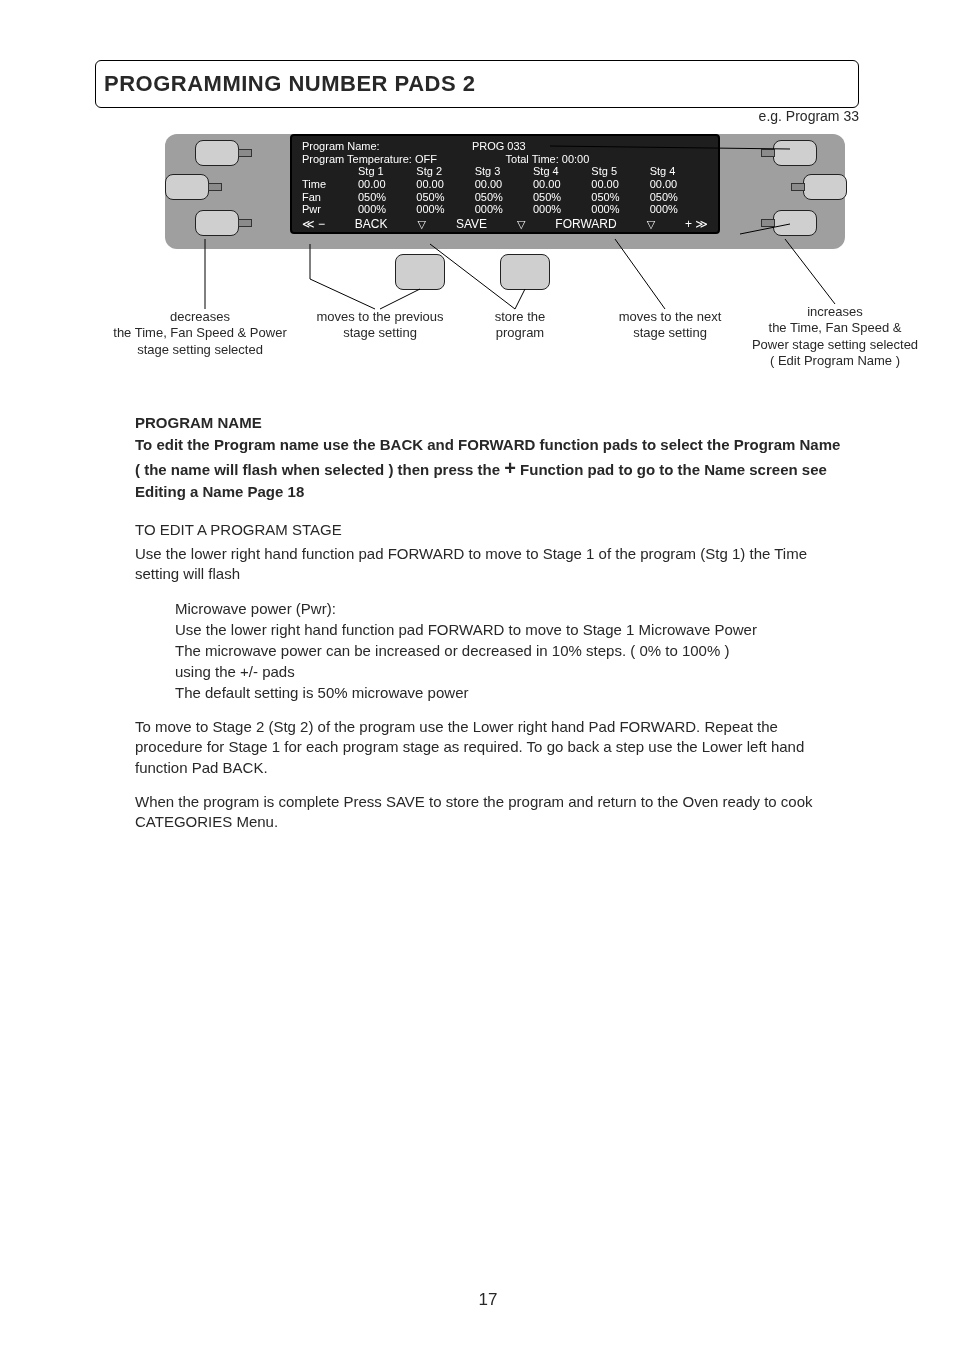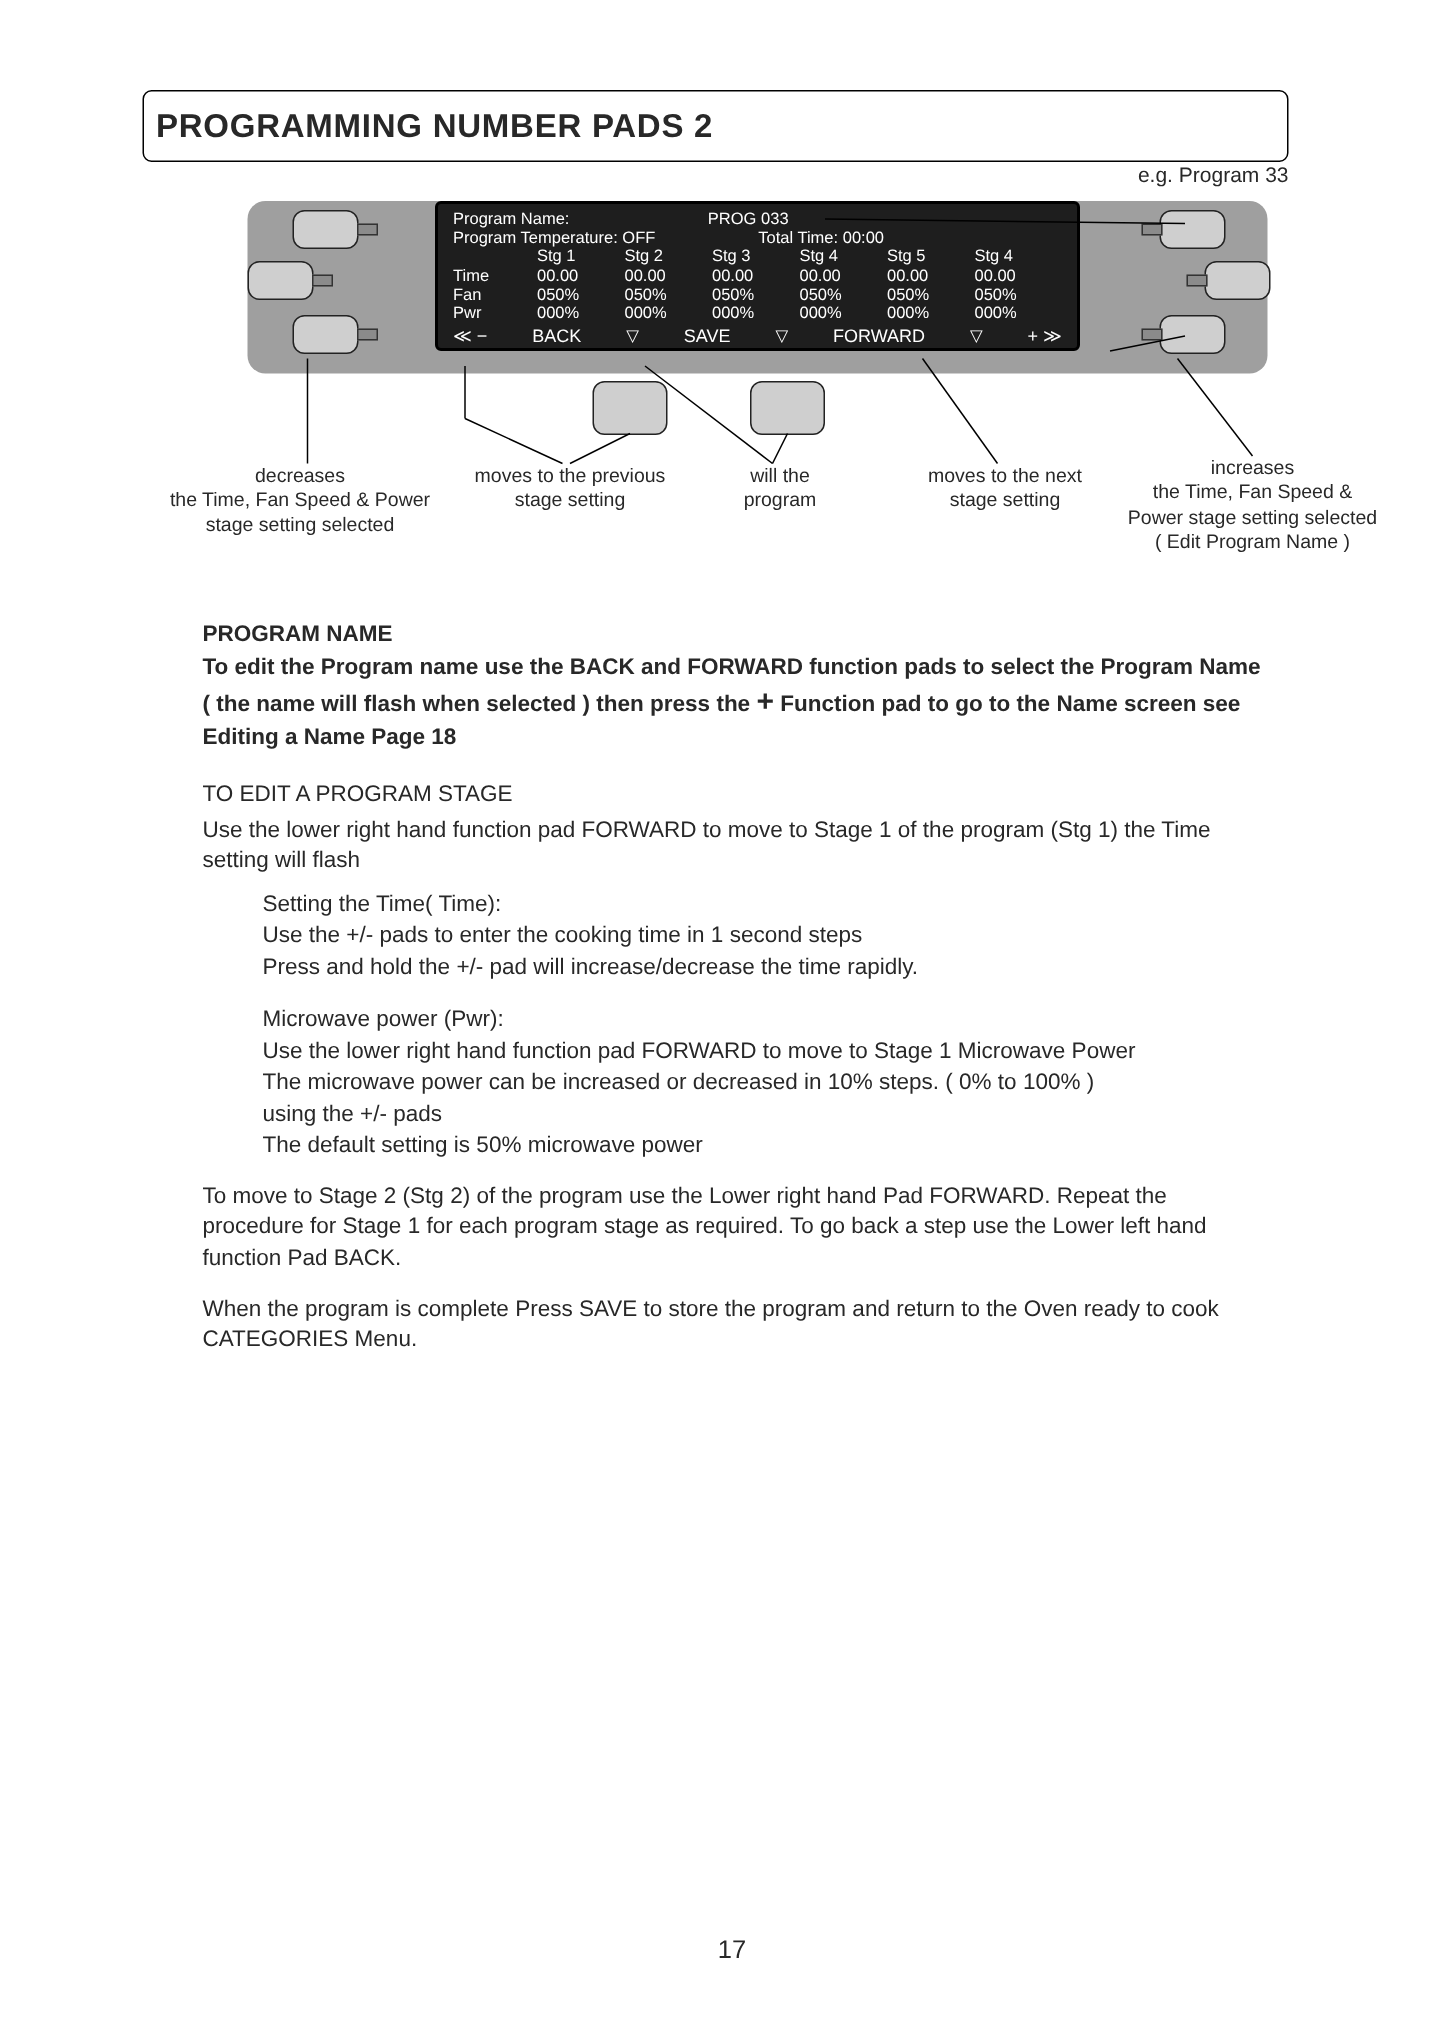--- a/index.html
+++ b/index.html
@@ -232,21 +232,21 @@
     <div class="ann ann1">
       <div>decreases</div>
       <div>the Time,  Fan Speed &amp; Power</div>
       <div>stage setting selected</div>
     </div>
     <div class="ann ann2">
       <div>moves to the previous</div>
       <div>stage setting</div>
     </div>
     <div class="ann ann3">
-      <div>will the</div>
+      <div>store the</div>
       <div>program</div>
     </div>
     <div class="ann ann4">
       <div>moves to the next</div>
       <div>stage setting</div>
     </div>
     <div class="ann ann5">
       <div>increases</div>
       <div>the Time,  Fan Speed &amp;</div>
       <div>Power stage setting selected</div>
@@ -258,25 +258,20 @@
     <h3>PROGRAM NAME</h3>
     <p class="bold">
       <span>To edit the Program name use the BACK and FORWARD function pads to select the Program Name</span><br>
       <span>( the name will flash when selected ) then press the </span><span style="font-size:20px;font-weight:bold">+</span><span> Function pad to go to the Name screen see</span><br>
       <span>Editing a Name Page 18</span>
     </p>
 
     <div class="subhead">TO EDIT A PROGRAM STAGE</div>
     <p>Use the lower right hand function pad FORWARD to move to Stage 1 of the program (Stg 1)  the Time setting will flash</p>
 
-    <div class="indent">
-      <div>Setting the Time( Time):</div>
-      <div>Use the +/- pads to enter the cooking time in 1 second steps</div>
-      <div>Press and hold the +/- pad will increase/decrease the time rapidly.</div>
-    </div>
 
 
     <div class="indent" style="margin-top:14px">
       <div>Microwave power (Pwr):</div>
       <div>Use the lower right hand function pad FORWARD to move to Stage 1 Microwave Power</div>
       <div>The microwave power can be increased or decreased in 10% steps. ( 0% to 100% )</div>
       <div>using the +/- pads</div>
       <div>The default setting is 50% microwave power</div>
     </div>
 

